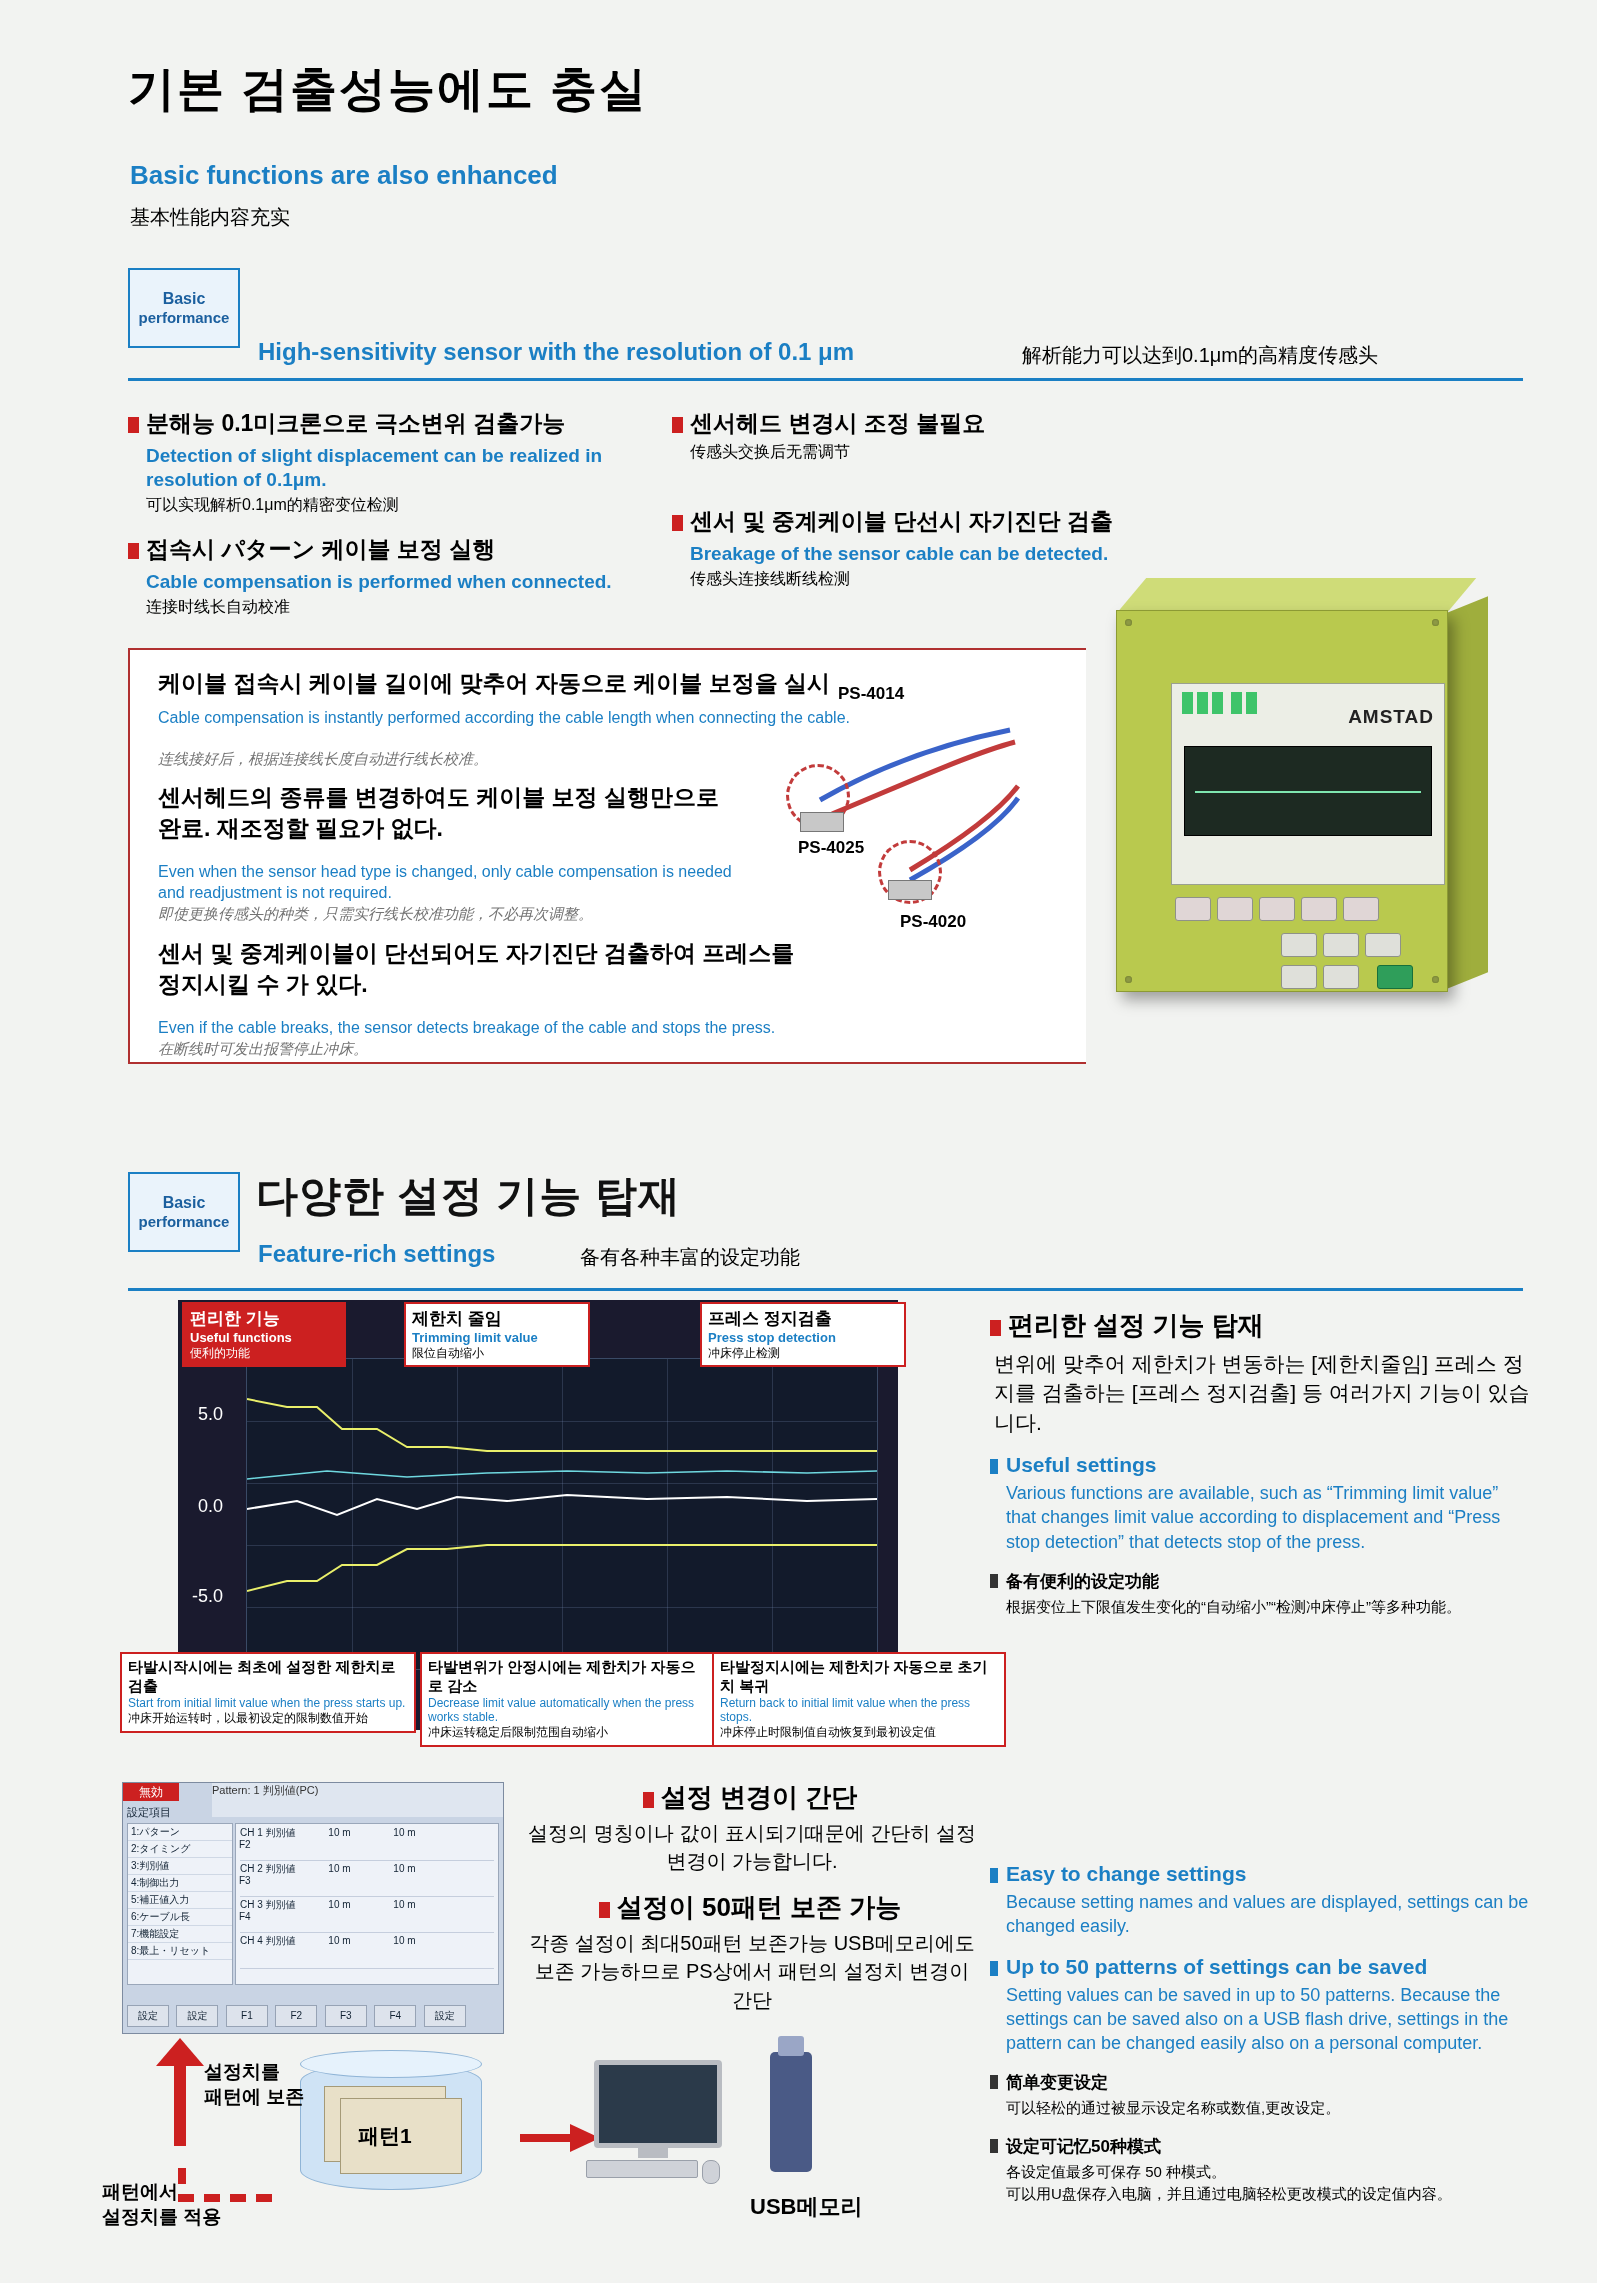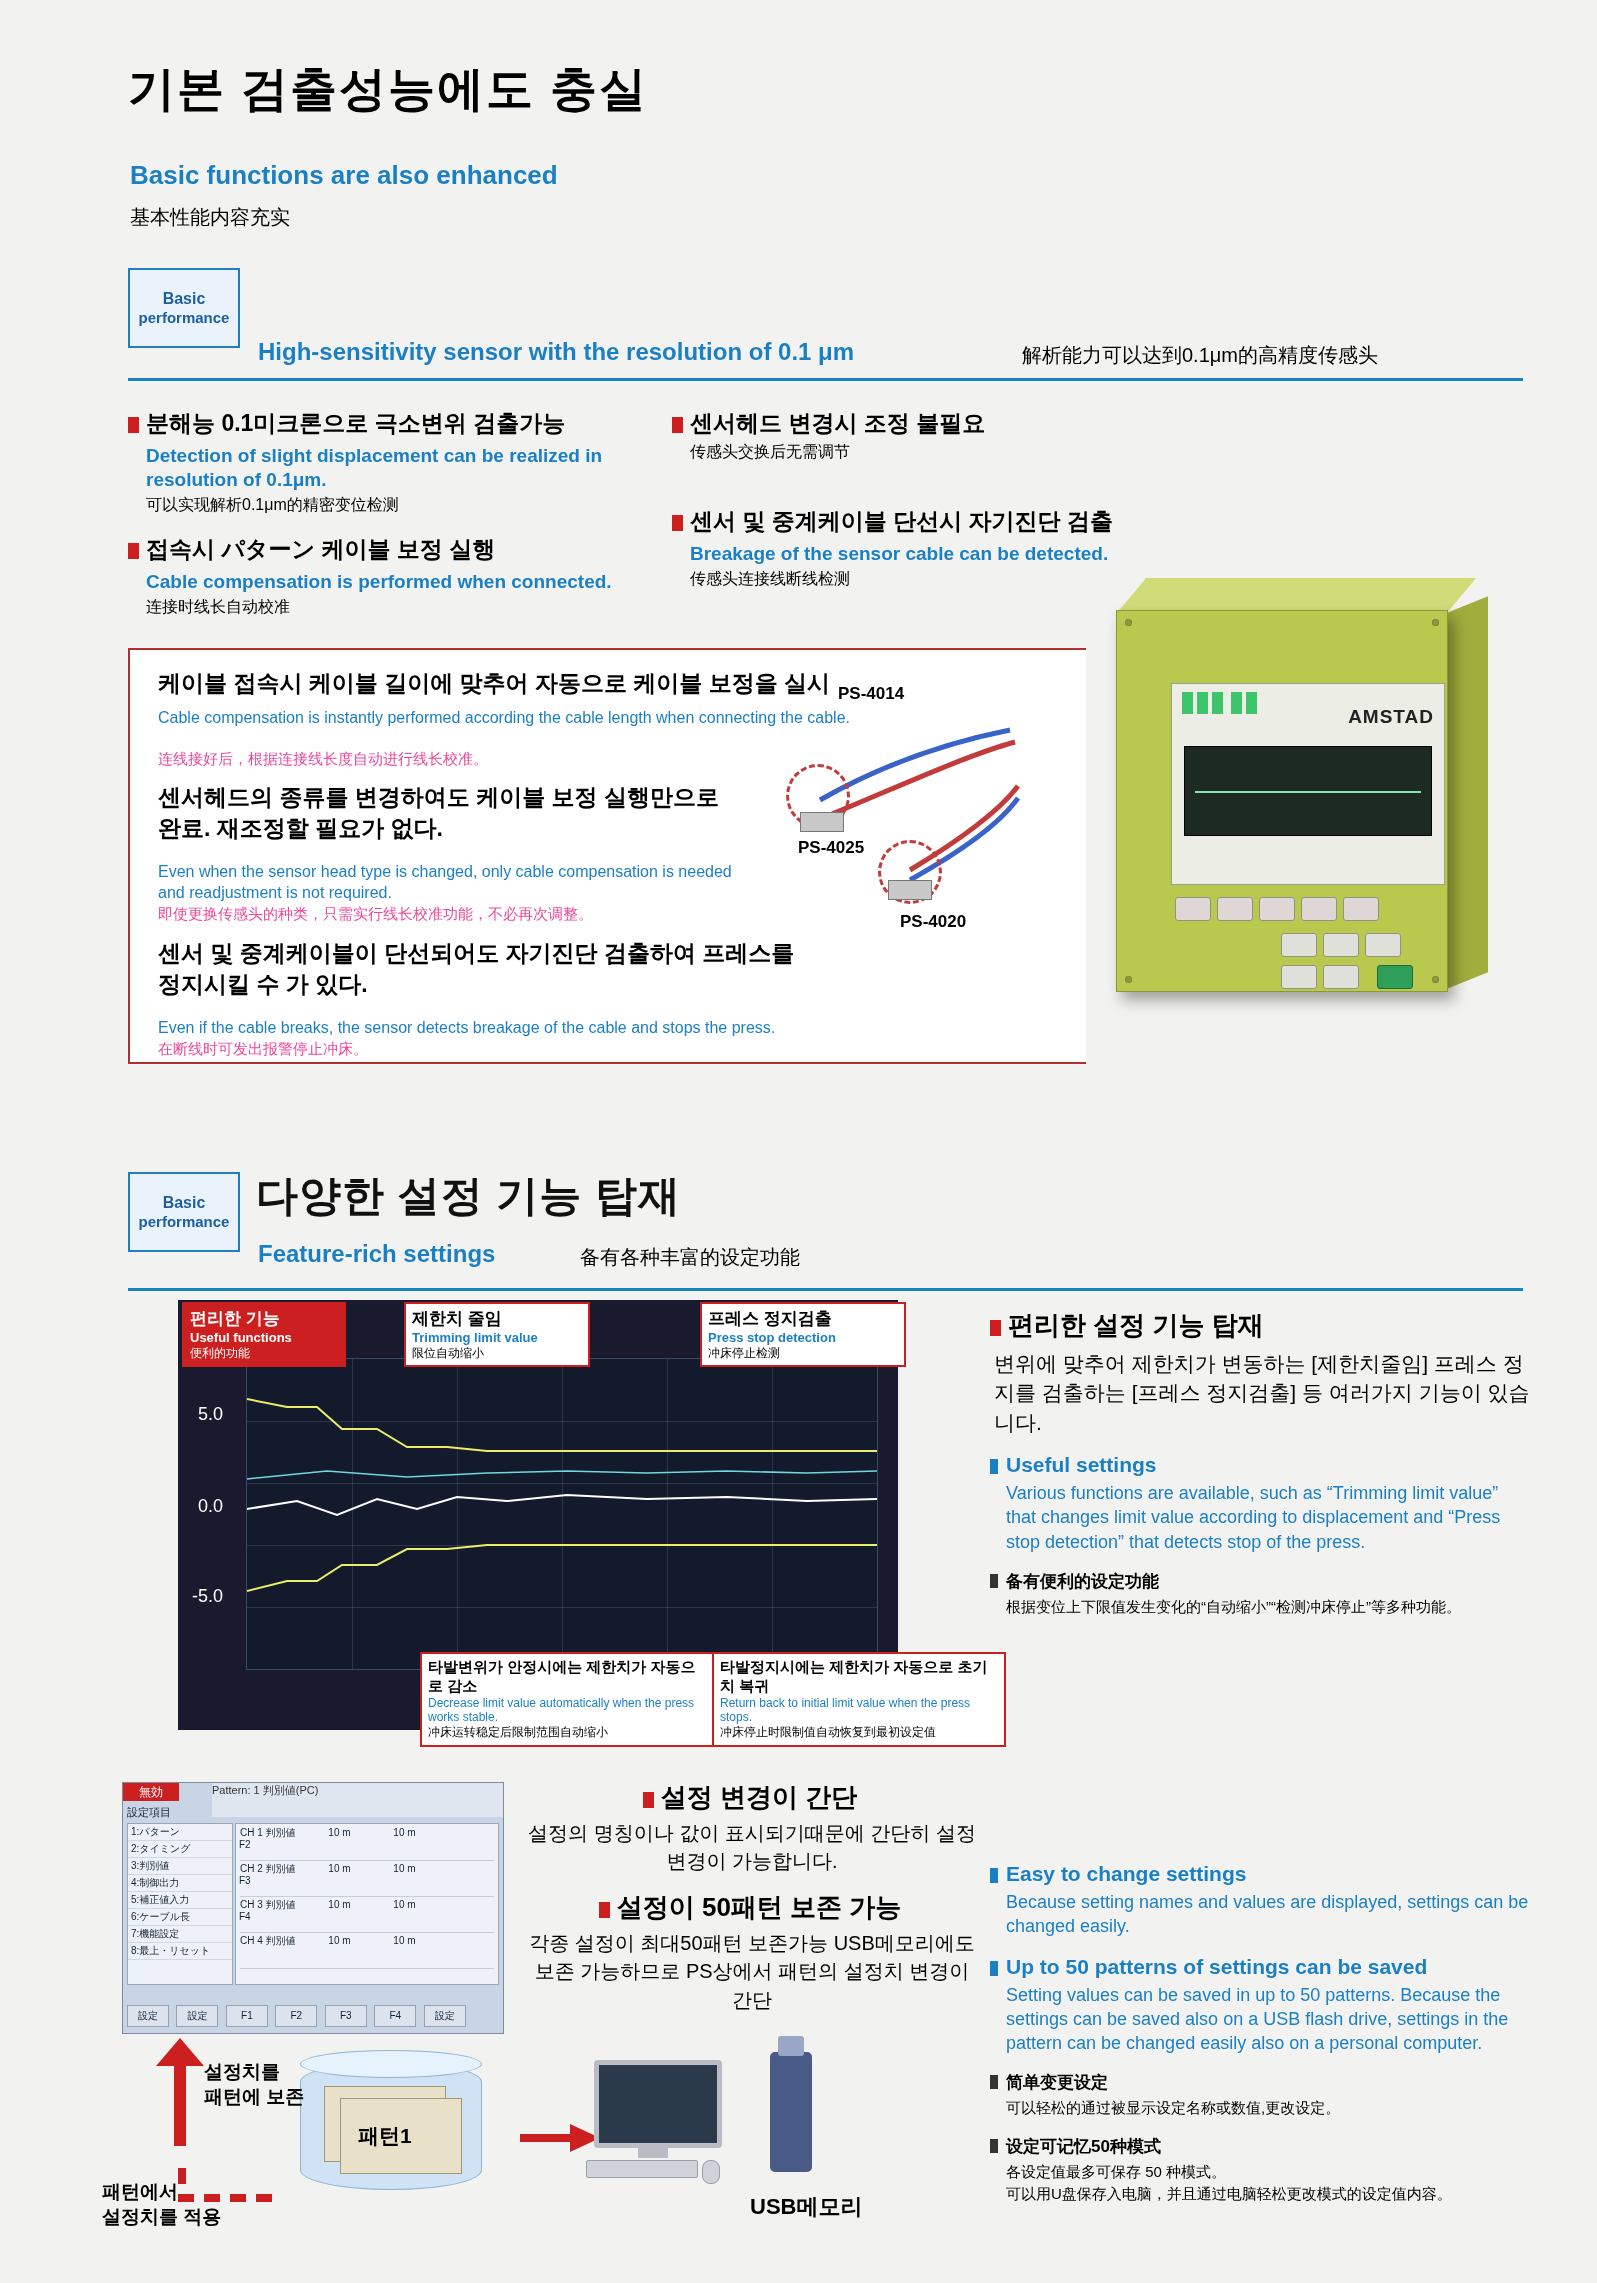--- a/index.html
+++ b/index.html
@@ -65,21 +65,21 @@
   .feat .f-en{font-size:19px;color:#1b7fc4;font-weight:bold;line-height:1.25;}
   .feat .f-cn{font-size:16px;color:#000;margin-top:3px;}
 
   
   .panelbox{
     position:absolute;left:128px;top:648px;width:960px;height:412px;
     border:2px solid #b03030;background:#ffffff;
   }
   .pb-ko{position:absolute;font-size:23px;font-weight:bold;color:#000;line-height:1.35;}
   .pb-en{position:absolute;font-size:16px;color:#1b7fc4;line-height:1.3;}
-  .pb-cn{position:absolute;font-size:15px;color:#ec4899;}
+  .pb-cn{position:absolute;font-size:15px;color:#737373;font-style:italic;}
 
   
   .machine-wrap{position:absolute;left:1086px;top:570px;width:420px;height:520px;background:#f2f3f1;}
   .m-body{position:absolute;left:30px;top:40px;width:330px;height:380px;background:#b9c94e;border:1px solid #8c9a34;
      box-shadow:6px 8px 14px rgba(0,0,0,.35);}
   .m-topface{position:absolute;left:30px;top:8px;width:330px;height:36px;background:#cfdc78;transform:skewX(-40deg);transform-origin:bottom left;}
   .m-side{position:absolute;left:358px;top:44px;width:44px;height:376px;background:#9fae3d;transform:skewY(-22deg);transform-origin:top left;}
   .m-panel{position:absolute;left:54px;top:72px;width:272px;height:200px;background:#eceee6;border:1px solid #9aa08f;}
   .m-lcd{position:absolute;left:12px;top:62px;width:246px;height:88px;background:#1d2a22;border:1px solid #000;}
   .m-lcd:after{content:"";position:absolute;left:10px;top:44px;width:226px;height:2px;background:#7fe6b0;}
@@ -312,20 +312,25 @@
     <div class="tag-ko">제한치 줄임</div>
     <div class="tag-en">Trimming limit value</div>
     <div class="tag-cn">限位自动缩小</div>
   </div>
   <div class="tagbox" style="left:700px;top:1302px;width:190px;">
     <div class="tag-ko">프레스 정지검출</div>
     <div class="tag-en">Press stop detection</div>
     <div class="tag-cn">冲床停止检测</div>
   </div>
 
+  <div class="callout" style="left:120px;top:1652px;width:280px;">
+    <div class="co-ko">타발시작시에는 최초에 설정한 제한치로 검출</div>
+    <div class="co-en">Start from initial limit value when the press starts up.</div>
+    <div class="co-cn">冲床开始运转时，以最初设定的限制数值开始</div>
+  </div>
   <div class="callout" style="left:420px;top:1652px;width:280px;">
     <div class="co-ko">타발변위가 안정시에는 제한치가 자동으로 감소</div>
     <div class="co-en">Decrease limit value automatically when the press works stable.</div>
     <div class="co-cn">冲床运转稳定后限制范围自动缩小</div>
   </div>
   <div class="callout" style="left:712px;top:1652px;width:278px;">
     <div class="co-ko">타발정지시에는 제한치가 자동으로 초기치 복귀</div>
     <div class="co-en">Return back to initial limit value when the press stops.</div>
     <div class="co-cn">冲床停止时限制值自动恢复到最初设定值</div>
   </div>

